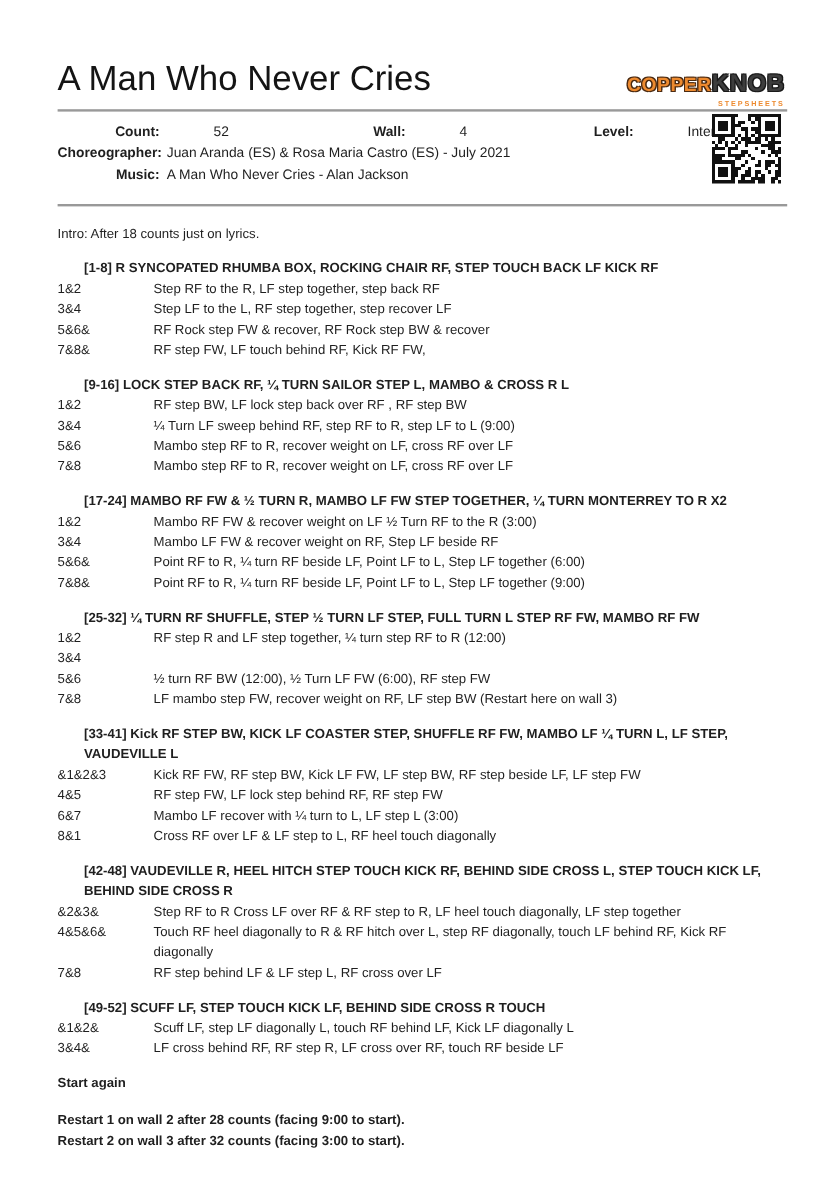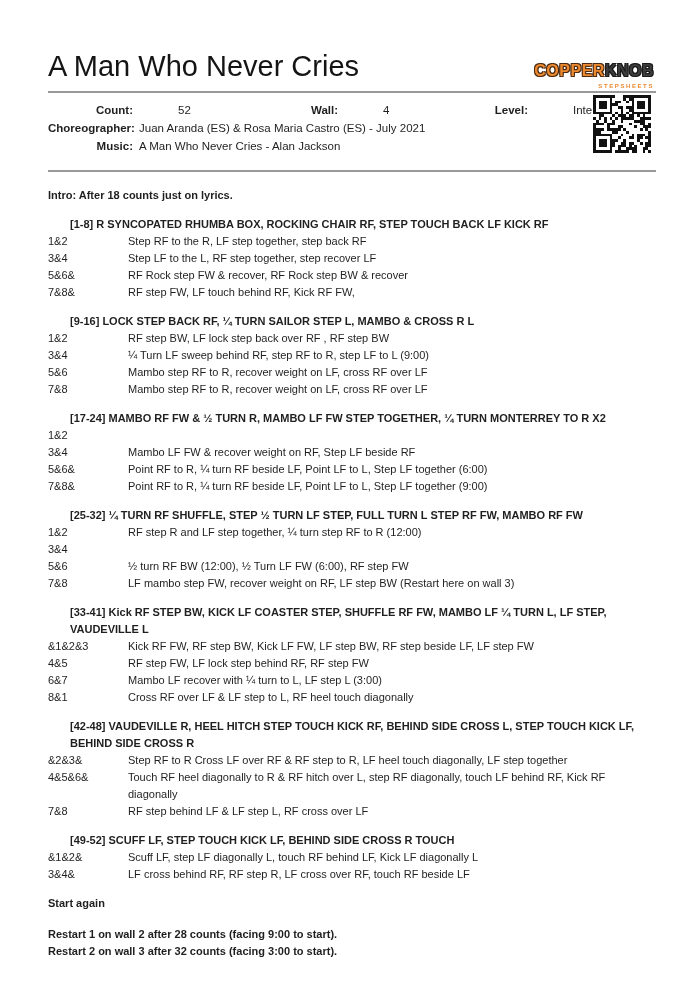--- a/index.html
+++ b/index.html
@@ -28,21 +28,21 @@
     line-height:17px;
     white-space:nowrap;
   }
   .logo-copper{
     font-size:16px;font-weight:800;letter-spacing:.5px;
     color:#ED8A2F;
     text-shadow:-1px -1px 0 #4a2a12,1px -1px 0 #4a2a12,-1px 1px 0 #4a2a12,1px 1px 0 #4a2a12;
     margin-top:36px;
   }
   .logo-knob{
-    font-size:16px;font-weight:800;letter-spacing:.5px;
+    font-size:20px;font-weight:800;letter-spacing:.5px;
     color:#3d3d3d;
     text-shadow:-1px -1px 0 #191919,1px -1px 0 #191919,-1px 1px 0 #191919,1px 1px 0 #191919;
   }
   .logo-tagline{
     font-size:6px;font-weight:700;letter-spacing:1.6px;
     color:#ED8A2F;margin-top:-1px;
   }
   .rule{height:0;border-top:2px solid #999999;}
   .meta{
     position:relative;
@@ -59,21 +59,21 @@
   .meta-row-wide{grid-template-columns:85px auto;}
   .m-label{font-weight:700;text-align:right;}
   .m-value{text-align:left;}
   .qr{
     position:absolute;
     top:2px;right:5px;
     width:58px;height:58px;
     background:#fff;
   }
   .body-text{font-size:11px;line-height:17px;}
-  .intro{font-weight:700;margin-top:15px;}
+  .intro{font-weight:400;margin-top:15px;}
   .section{margin-top:12px;}
   .section-header{font-weight:700;padding-left:22px;}
   .step{display:grid;grid-template-columns:80px 1fr;}
   .step-counts{white-space:nowrap;}
   .ending{font-weight:700;margin-top:12px;}
   .restarts{font-weight:700;margin-top:14px;}
 </style>
 </head>
 <body>
 
@@ -388,20 +388,21 @@
           </div>
           <div class="step">
             <span class="step-counts">7&amp;8</span>
             <span class="step-text">Mambo step RF to R, recover weight on LF, cross RF over LF</span>
           </div>
         </div>
         <div class="section">
           <div class="section-header">[17-24] MAMBO RF FW &amp; ½ TURN R, MAMBO LF FW STEP TOGETHER, ¼ TURN MONTERREY TO R X2</div>
           <div class="step">
             <span class="step-counts">1&amp;2</span>
+            <span class="step-text">Mambo RF FW &amp; recover weight on LF ½ Turn RF to the R (3:00)</span>
           </div>
           <div class="step">
             <span class="step-counts">3&amp;4</span>
             <span class="step-text">Mambo LF FW &amp; recover weight on RF, Step LF beside RF</span>
           </div>
           <div class="step">
             <span class="step-counts">5&amp;6&amp;</span>
             <span class="step-text">Point RF to R, ¼ turn RF beside LF, Point LF to L, Step LF together (6:00)</span>
           </div>
           <div class="step">

